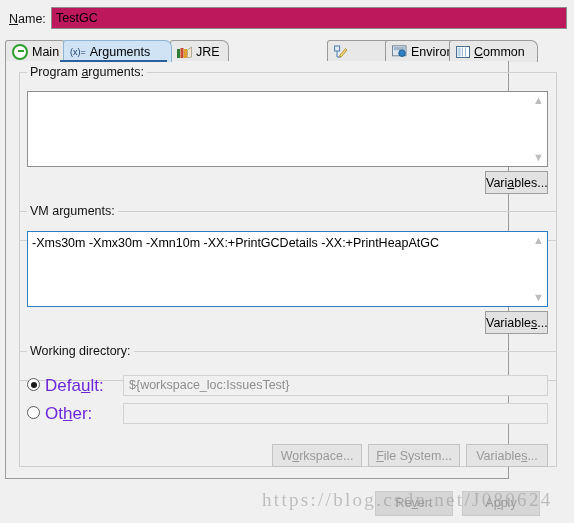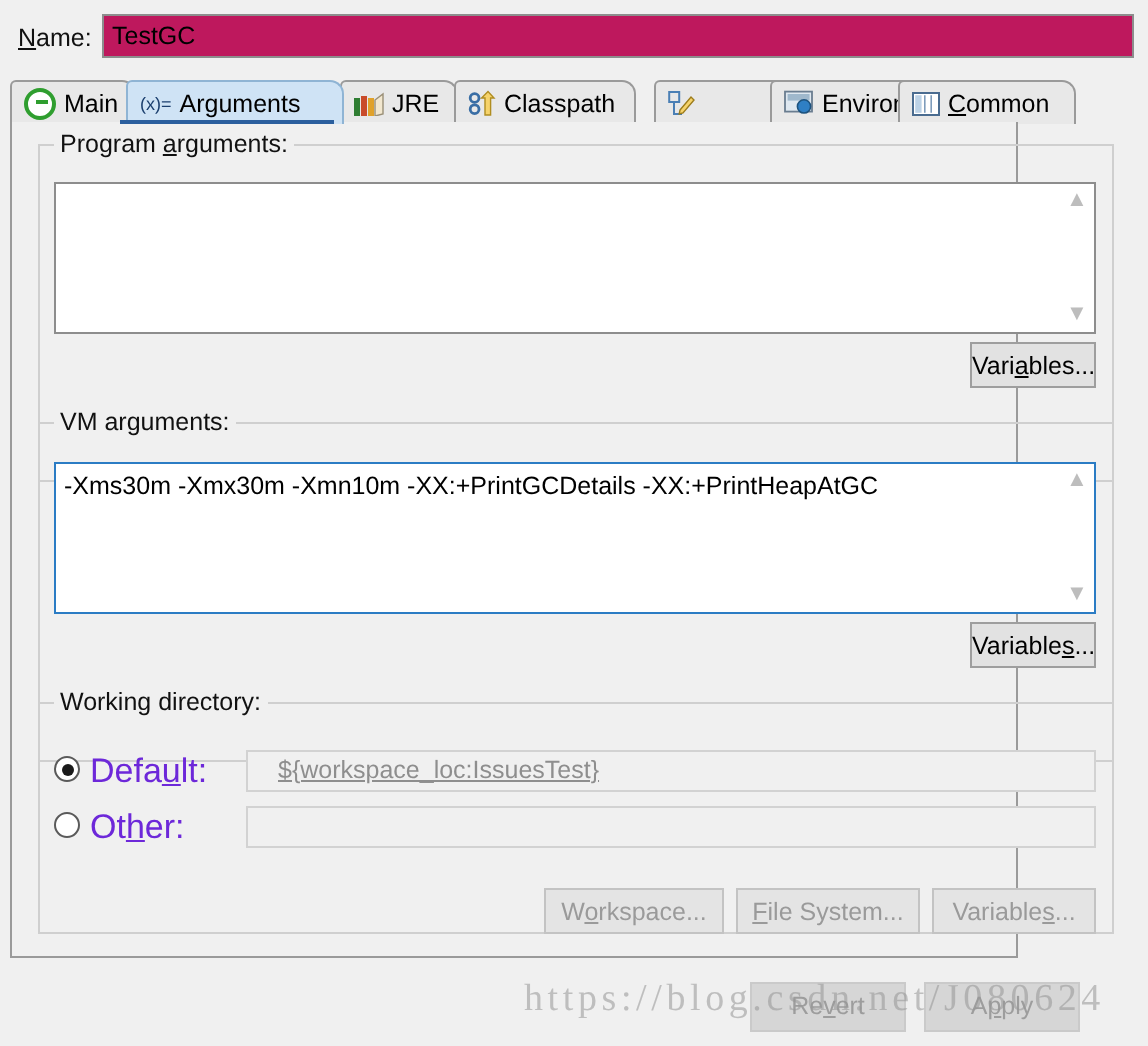--- a/index.html
+++ b/index.html
@@ -244,26 +244,25 @@
   }
   .radio-label u { text-decoration: underline; }
 
   .ro-field {
     position: absolute;
     box-sizing: border-box;
     background: #f0f0f0;
     border: 1px solid #d2d2d2;
     height: 21px;
     line-height: 19px;
-    padding-left: 15px;
+    padding-left: 5px;
     font-size: 12.5px;
     color: #8e8e8e;
     white-space: nowrap;
     overflow: hidden;
-    text-decoration: underline;
   }
   .ro-field.empty { color: #8e8e8e; }
 
   
   .bottom-btn {
     position: absolute;
     box-sizing: border-box;
     background: #d6d6d6;
     border: 1px solid #cacaca;
     color: #9d9d9d;
@@ -316,30 +315,20 @@
         <svg width="15" height="12" viewBox="0 0 15 12">
           <rect x="0" y="3" width="3" height="9" fill="#2f7d32"></rect>
           <rect x="3.5" y="2" width="3" height="10" fill="#c94b2a"></rect>
           <rect x="7" y="3" width="3" height="9" fill="#e0a12a"></rect>
           <path d="M10.5 4 L14.5 1 L14.5 11 L10.5 12 Z" fill="#f2e7cf" stroke="#9a8f77" stroke-width="0.7"></path>
         </svg>
       </span>
       <span>JRE</span>
     </div>
 
-    <div class="tab" style="left:222px; width:91px;">
-      <span class="ticon ic-cp">
-        <svg width="14" height="14" viewBox="0 0 14 14">
-          <circle cx="3.3" cy="4" r="2.2" fill="none" stroke="#3a6ea5" stroke-width="1.4"></circle>
-          <circle cx="3.3" cy="9.6" r="2.2" fill="none" stroke="#3a6ea5" stroke-width="1.4"></circle>
-          <path d="M8.5 12.5 L8.5 4 L6.8 4 L10 0.8 L13 4 L11.3 4 L11.3 12.5 Z" fill="#f6d36b" stroke="#b08d20" stroke-width="0.7"></path>
-        </svg>
-      </span>
-      <span>Classpath</span>
-    </div>
 
     <div class="tab" style="left:322px; width:71px;gap:44px;">
       <span class="ticon ic-src">
         <svg width="14" height="14" viewBox="0 0 14 14">
           <rect x="0.6" y="1" width="5" height="5" fill="none" stroke="#4a7fb5" stroke-width="1"></rect>
           <path d="M3 6 L3 12 L7 12" fill="none" stroke="#4a7fb5" stroke-width="1"></path>
           <path d="M6 10 L11.5 3.5 L13 5 L7.5 11.5 L5.6 12 Z" fill="#f6d36b" stroke="#9c7c1c" stroke-width="0.7"></path>
         </svg>
       </span>
       <span>Source</span>

